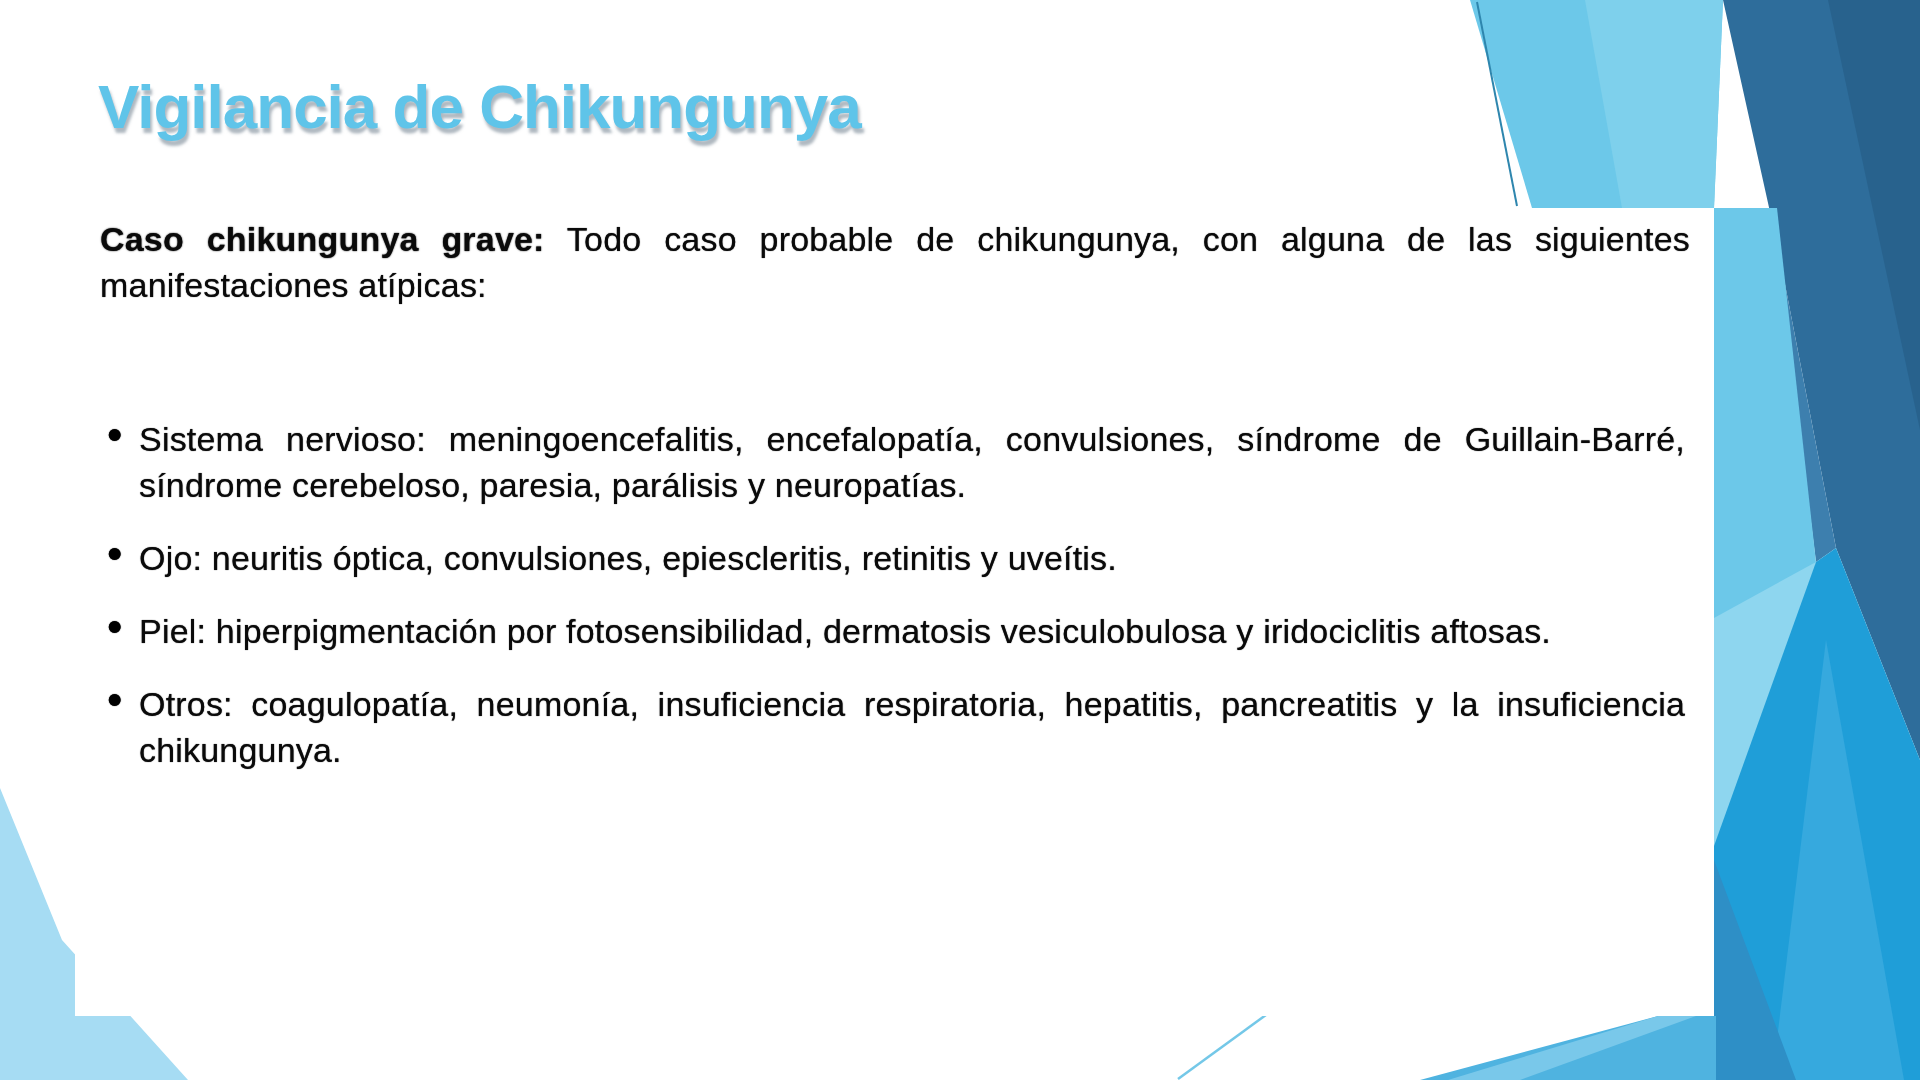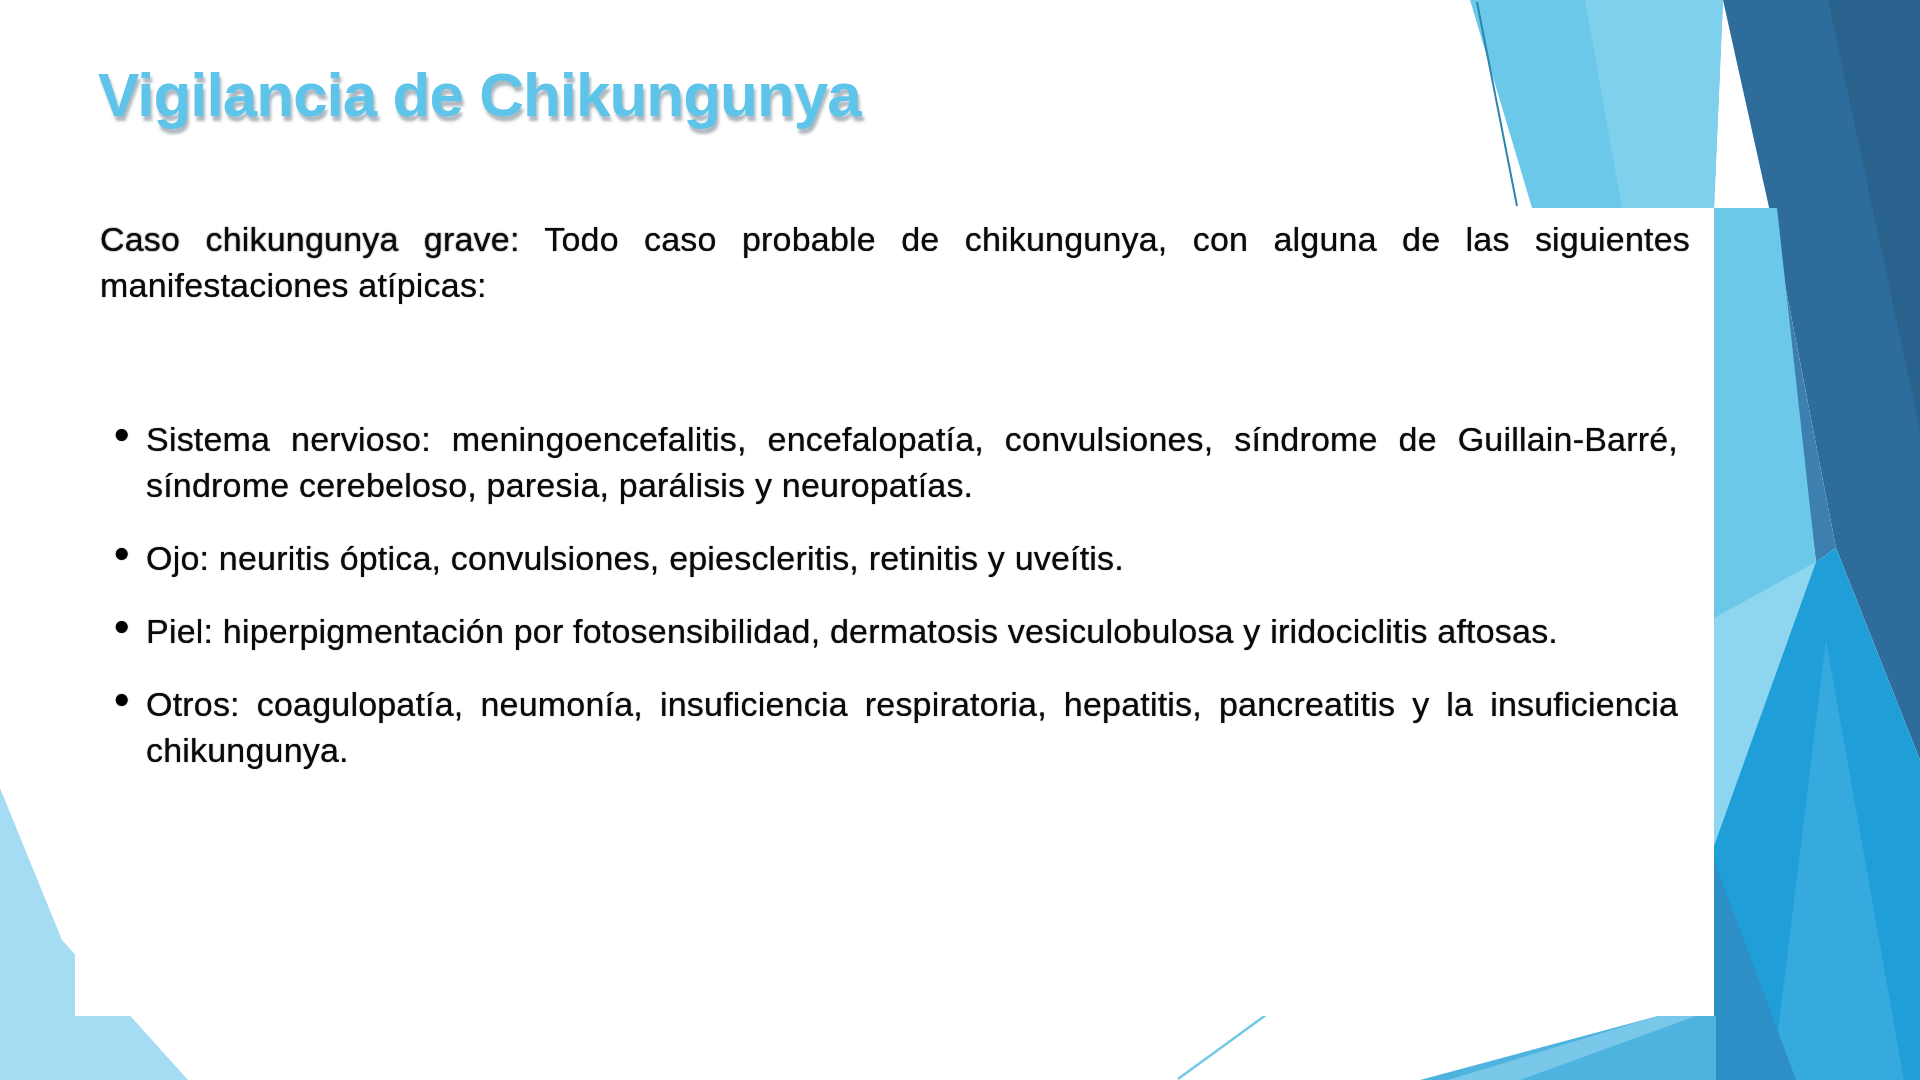--- a/index.html
+++ b/index.html
@@ -4,40 +4,40 @@
 <style>
   html,body{margin:0;padding:0;background:#e8e8e8;}
   .slide{
     position:relative;width:1920px;height:1080px;overflow:hidden;
     background:#ffffff;font-family:"Liberation Sans",sans-serif;
   }
   
   .facets{position:absolute;inset:0;width:1920px;height:1080px;z-index:1;}
   
   .title{
-    position:absolute;left:98px;top:59px;z-index:3;
+    position:absolute;left:98px;top:71px;z-index:3;
     font-size:62px;font-weight:700;letter-spacing:-1px;color:#5fc4e9;
     text-shadow:2px 5px 3px rgba(110,125,140,.55);
     white-space:nowrap;
   }
   
   .scanbox{
     position:absolute;left:75px;top:208px;width:1627px;height:808px;
     background:#ffffff;z-index:2;box-sizing:border-box;
     padding:8px 12px 0 25px;
     color:#0a0a0a;
   }
   .scan-text{
     font-size:34px;line-height:1.353;text-align:justify;text-align-last:left;
     text-shadow:0 0 1px rgba(0,0,0,.85);
     letter-spacing:.2px;
   }
   .intro{margin:0 0 108px 0;}
-  .intro b{font-weight:400;text-shadow:0 0 1.6px rgba(0,0,0,.95);}
-  ul.bullets{list-style:none;margin:12px;padding:0;}
+  .intro b{font-weight:700;text-shadow:0 0 1.6px rgba(0,0,0,.95);}
+  ul.bullets{list-style:none;margin:5px;padding:0;}
   ul.bullets li{
     position:relative;padding-left:34px;margin:0 0 27px 0;
   }
   ul.bullets li::before{
     content:"\2022";
     position:absolute;left:2px;top:-4px;
     font-size:44px;line-height:46px;color:#000;
     text-shadow:0 0 1px #000;
   }
 </style>

